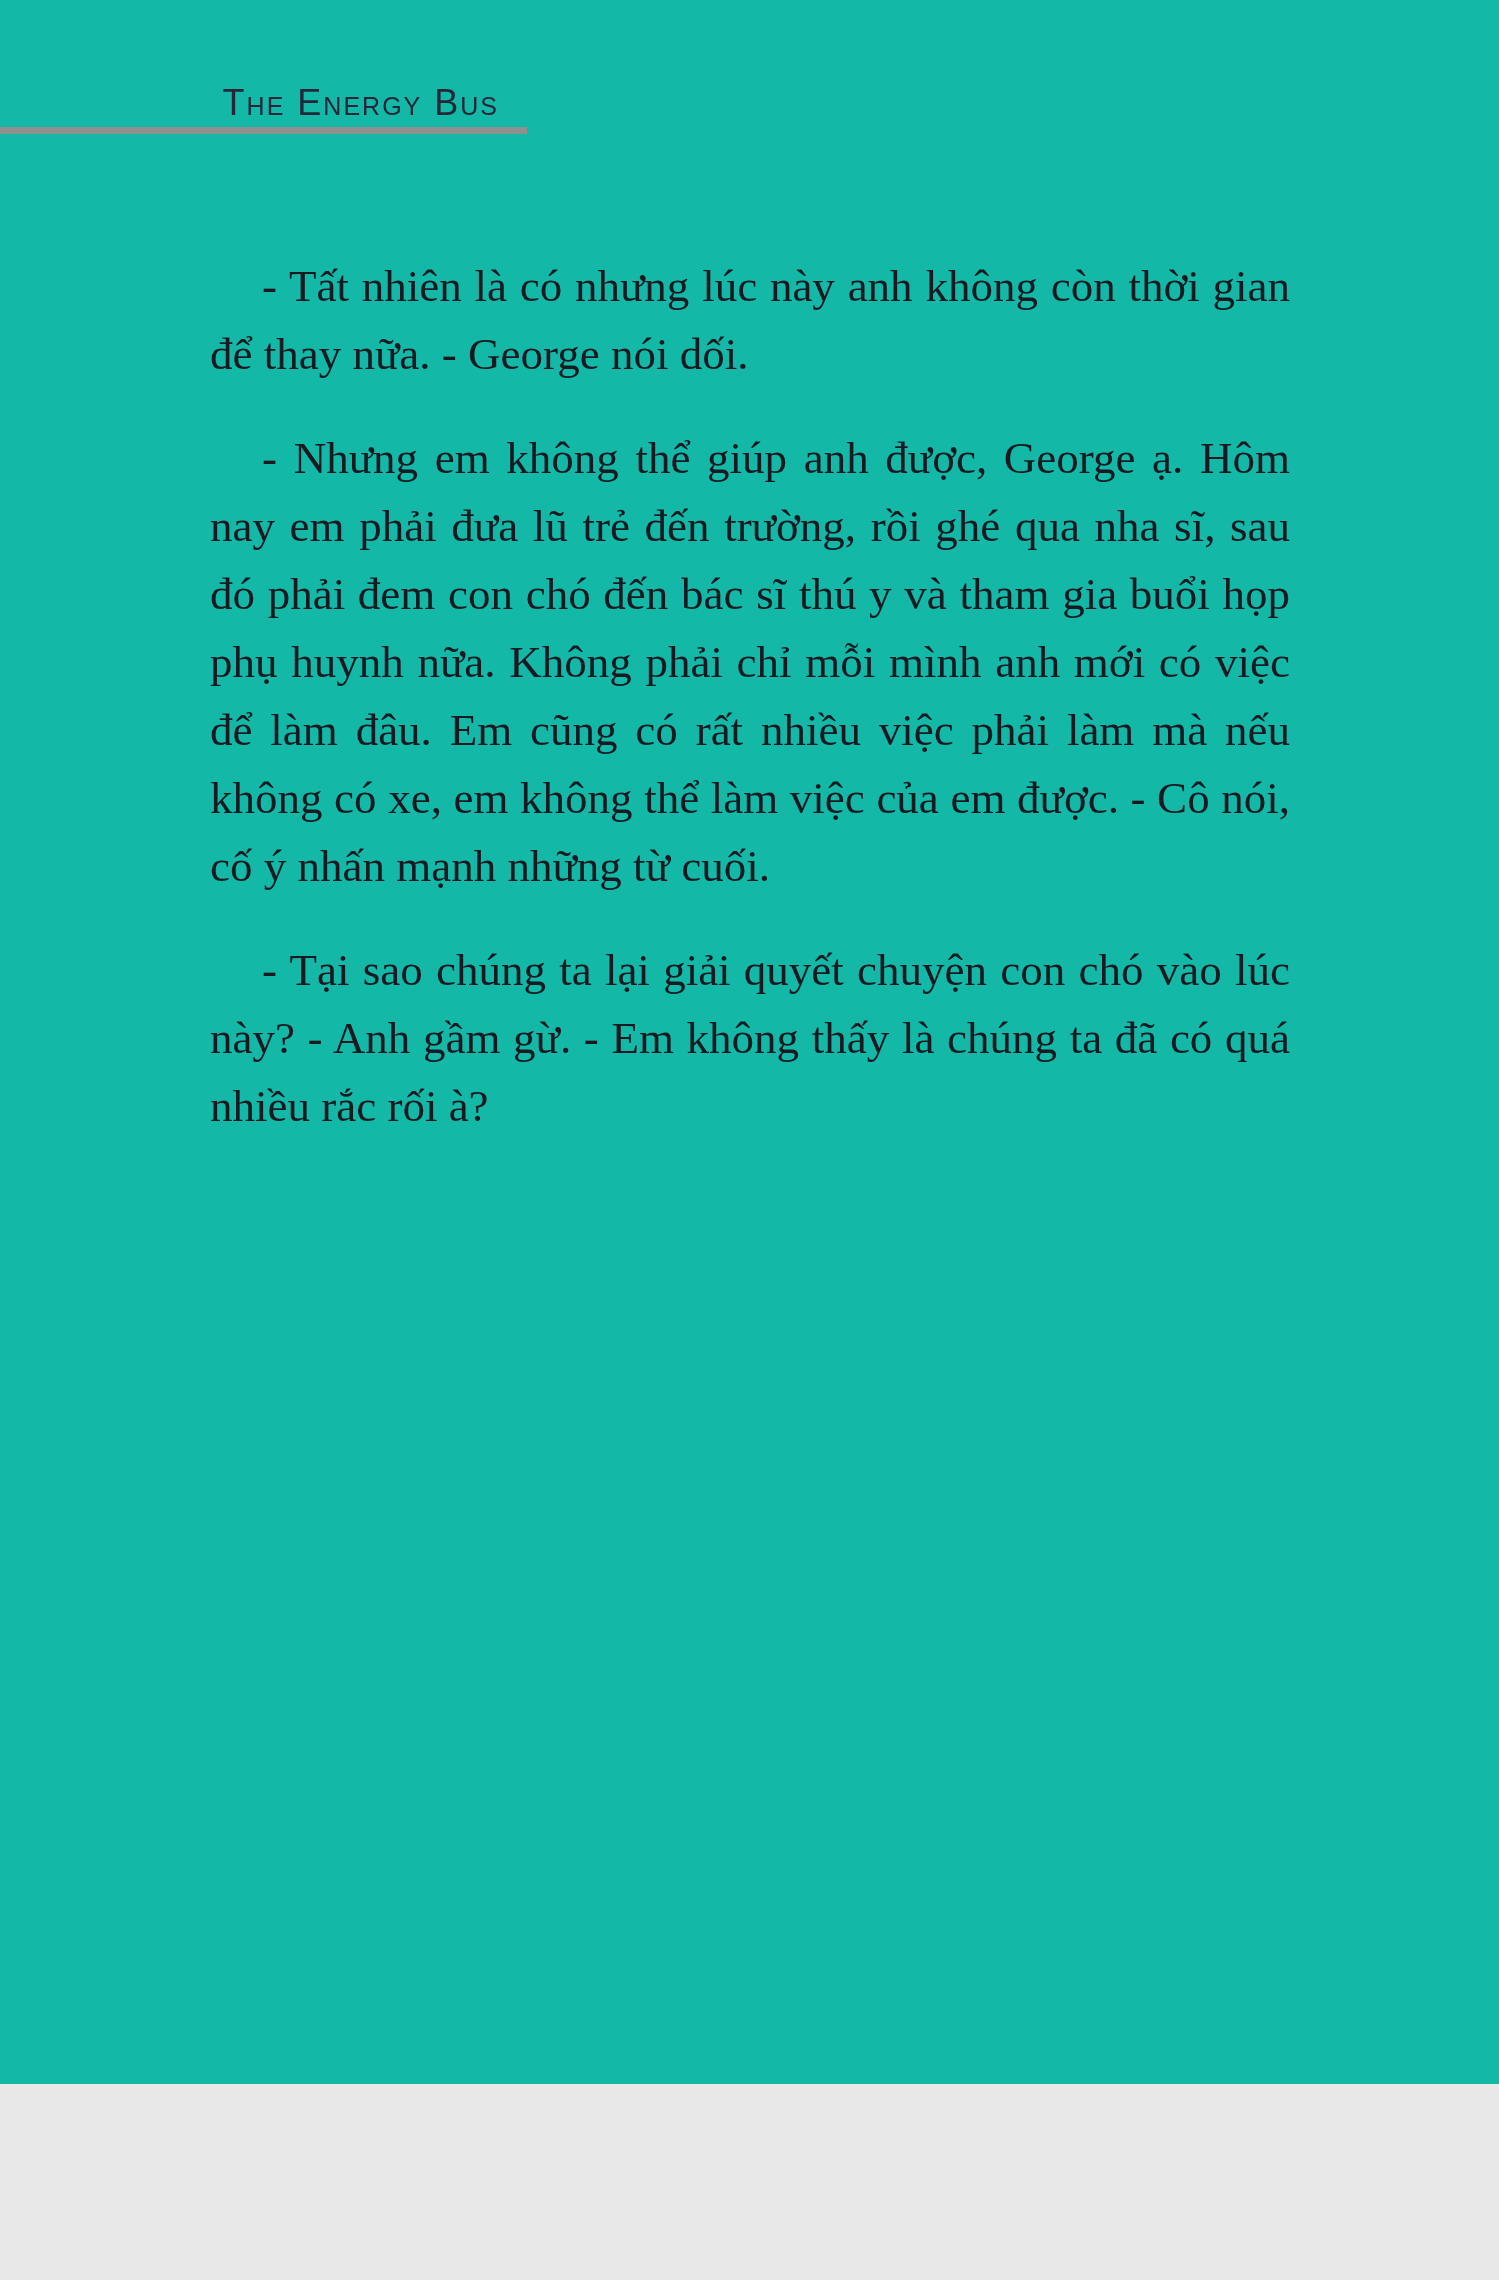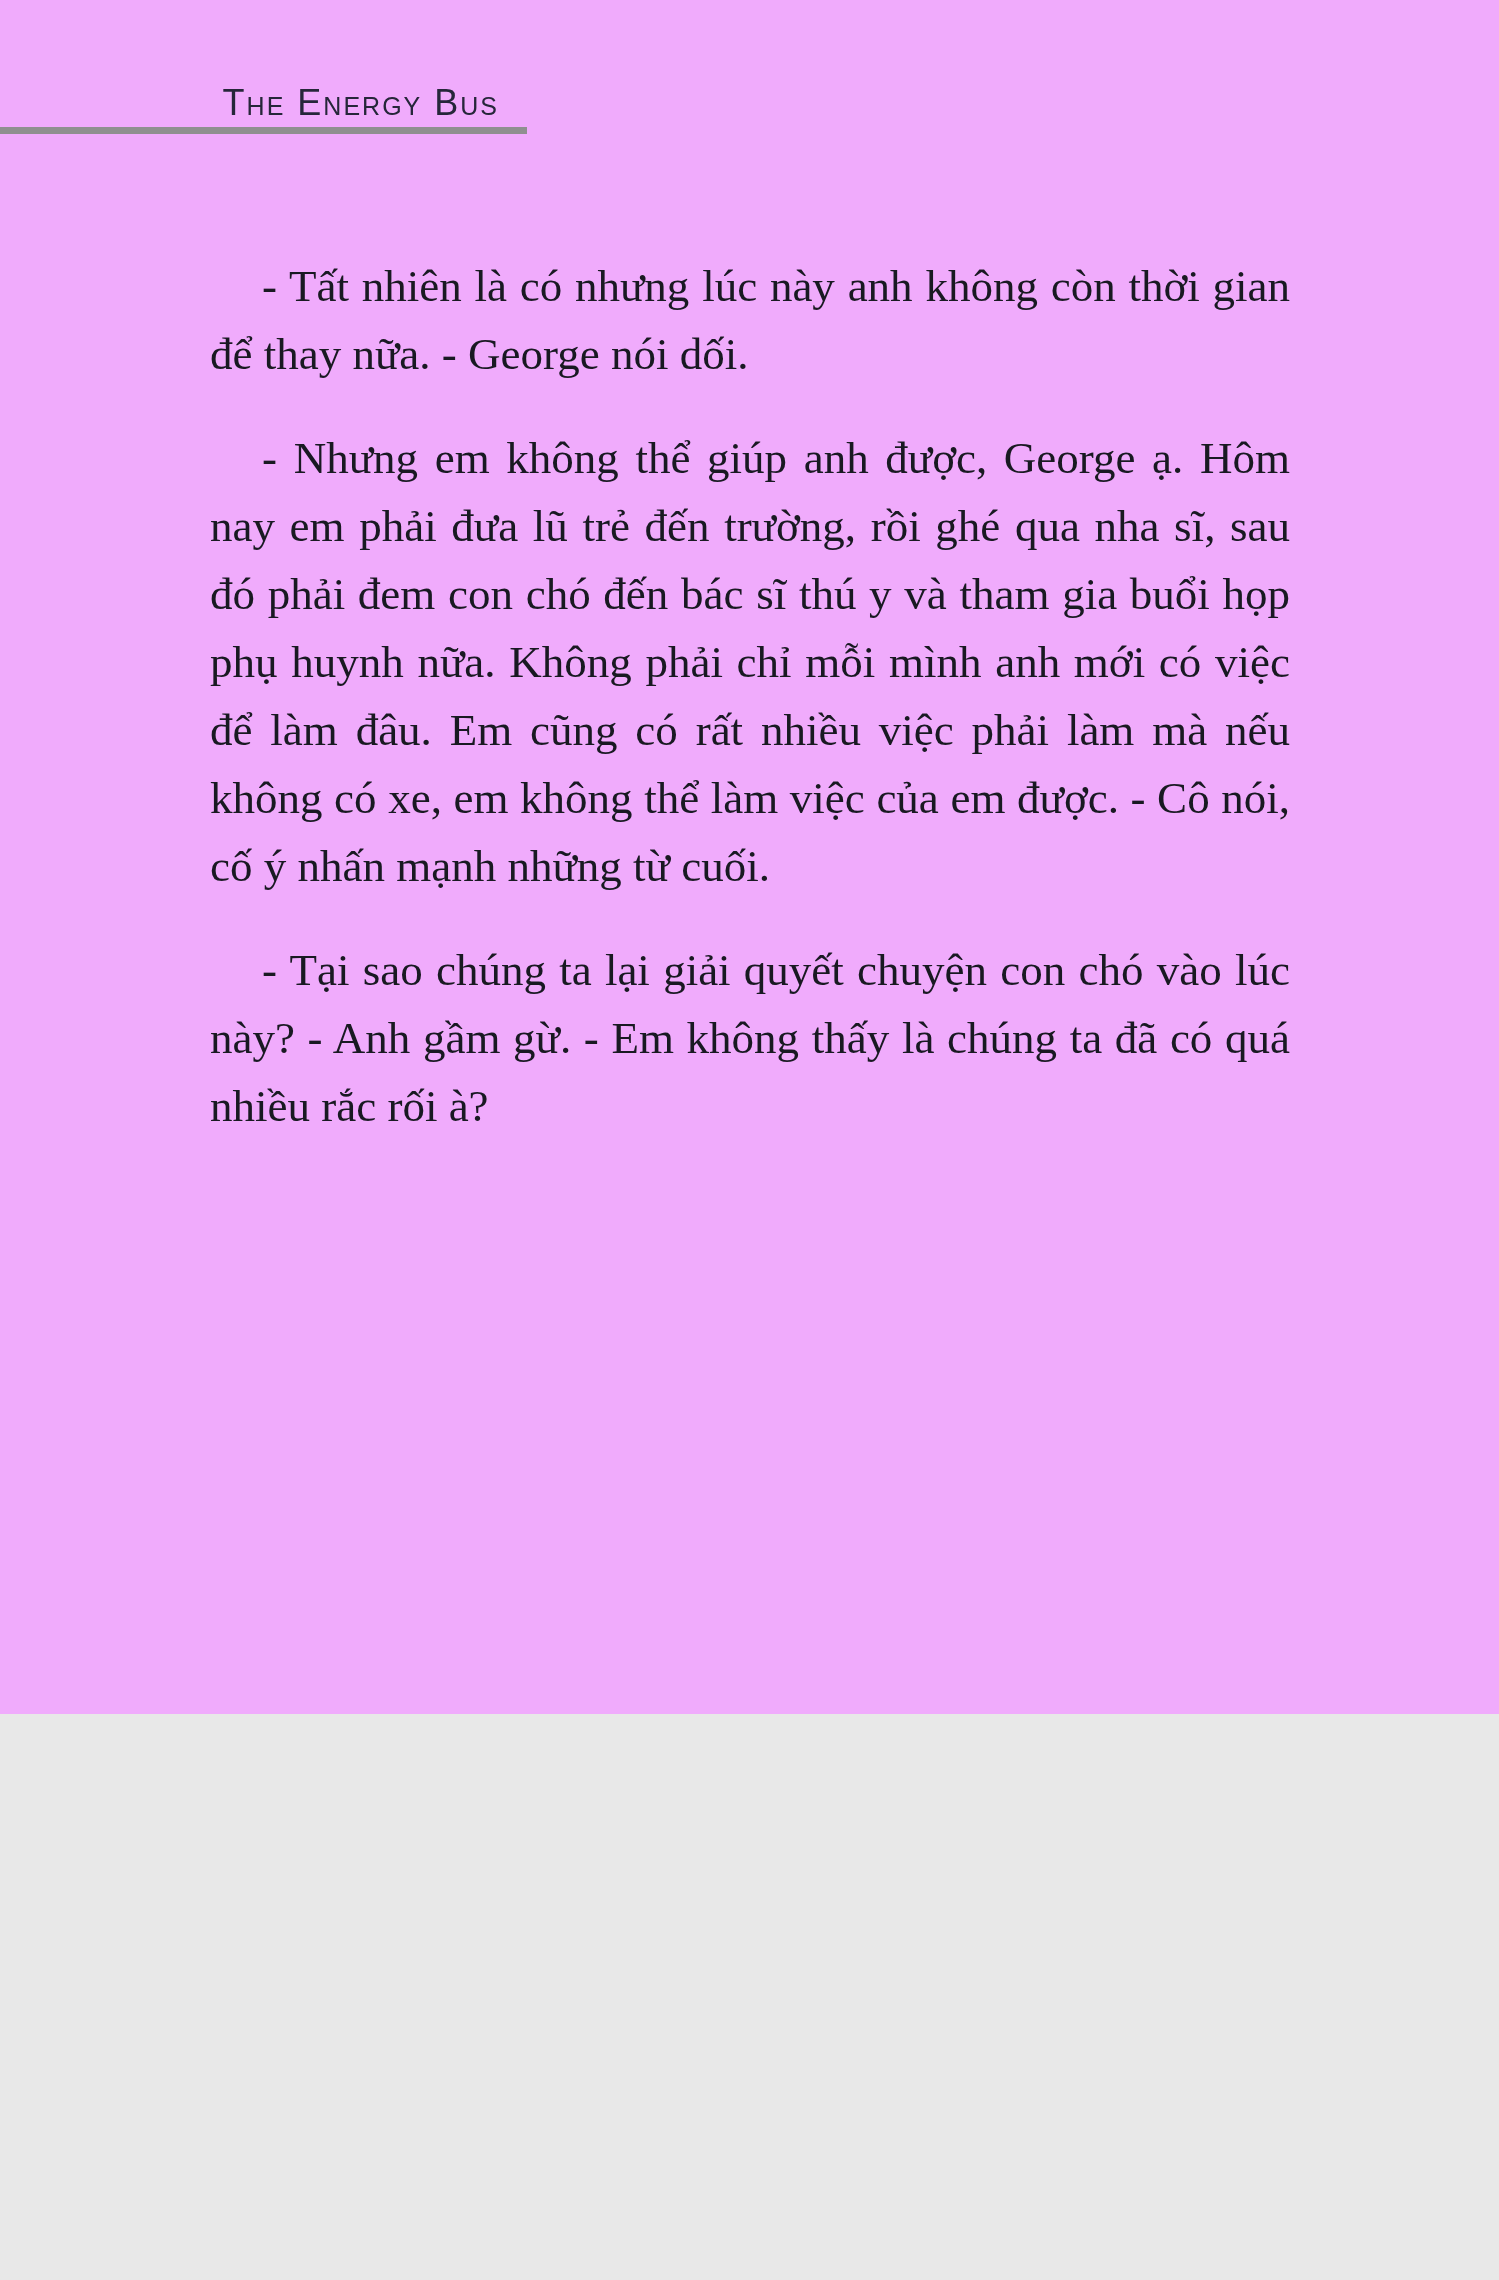--- a/index.html
+++ b/index.html
@@ -3,22 +3,22 @@
 <meta charset="utf-8">
 <style>
   html, body {
     margin: 0;
     padding: 0;
     background: #e8e8e8;
   }
   .page {
     position: relative;
     width: 1499px;
-    height: 1714px;
-    background: #f0abfc;
+    height: 2084px;
+    background: #14b8a6;
     overflow: hidden;
     font-family: "Liberation Serif", serif;
   }
   
   .running-head-wrap {
     position: absolute;
     top: 82px;
     left: 0;
     width: 527px;
     text-align: right;

